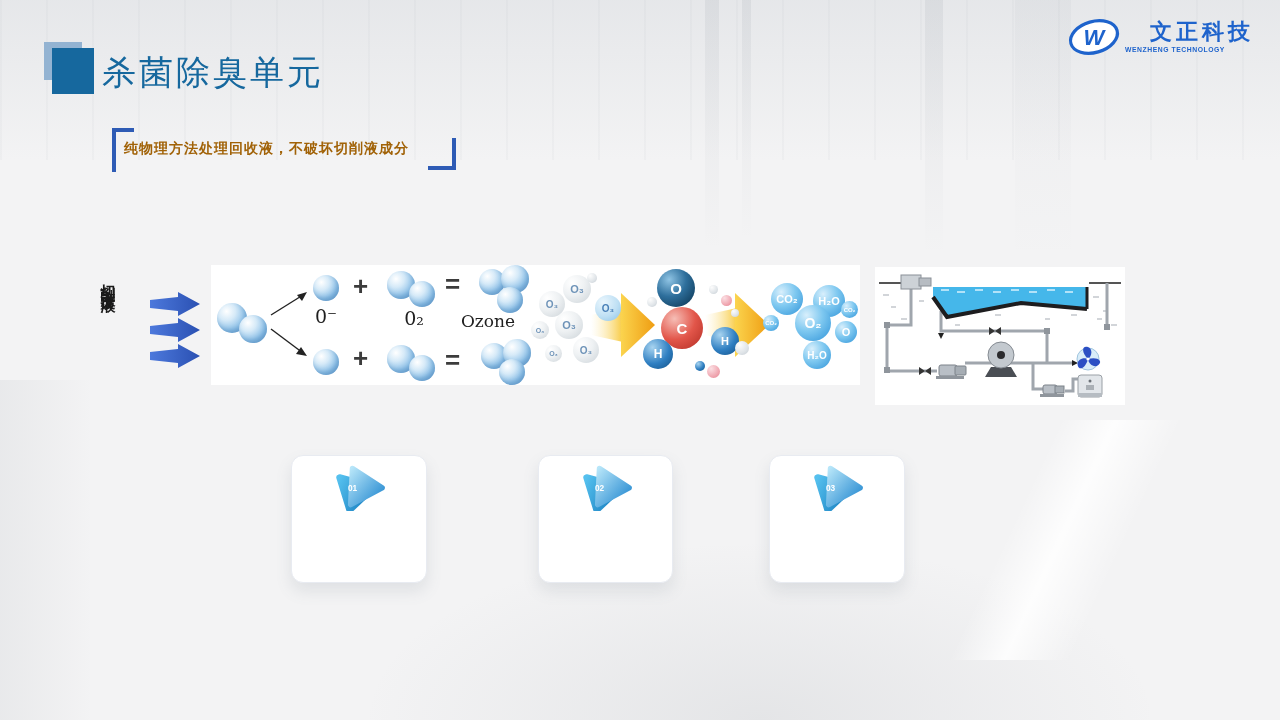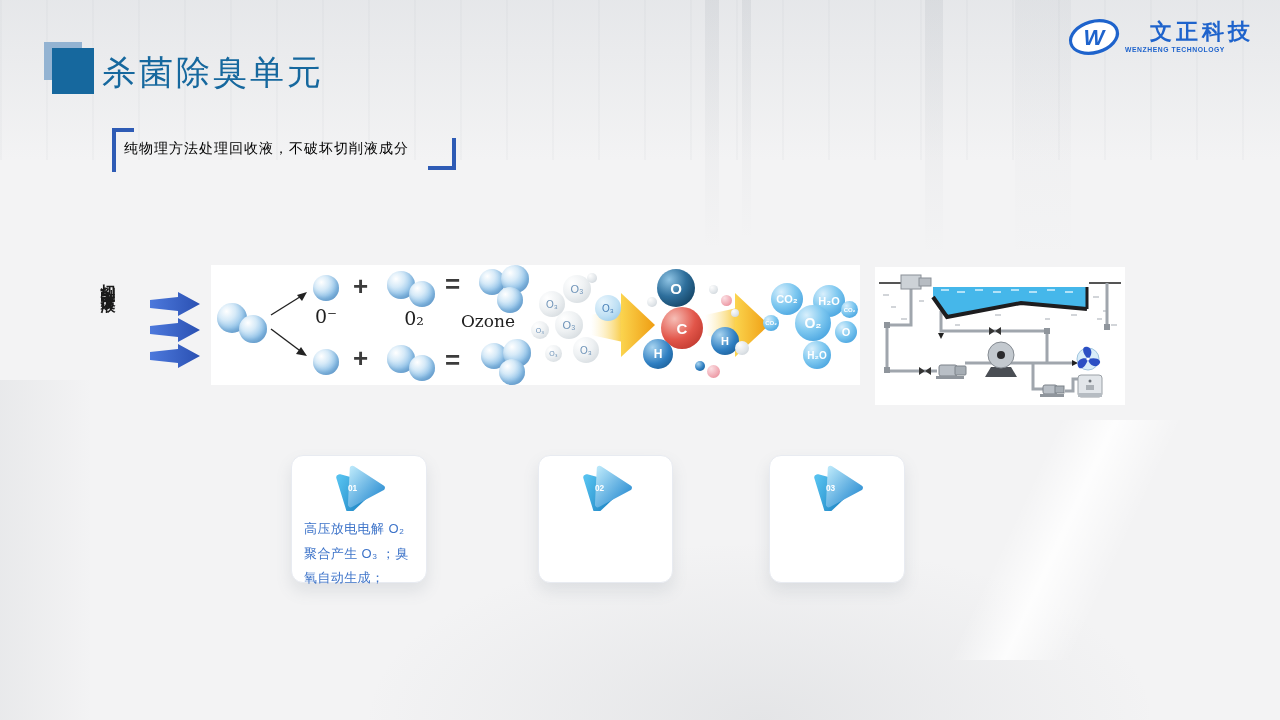--- a/index.html
+++ b/index.html
@@ -27,34 +27,34 @@
   .brand-en{font-size:6.8px;font-weight:bold;color:#1e63cc;letter-spacing:.55px;margin-top:3px;}
   
   .sq-light{left:44px;top:42px;width:38px;height:38px;background:#93b3d2;}
   .sq-dark{left:52px;top:48px;width:42px;height:46px;background:#16689e;}
   .page-title{left:102px;top:50px;font-family:"DejaVu Serif","Liberation Serif",serif;
     font-size:34px;color:#16689e;letter-spacing:3px;font-weight:500;}
   
   .sub-wrap{left:112px;top:128px;width:344px;height:42px;}
   .brk-tl{left:0;top:0;width:18px;height:40px;border-left:4px solid #2e5bb5;border-top:4px solid #2e5bb5;}
   .brk-br{right:0;bottom:0;width:24px;height:28px;border-right:4px solid #2e5bb5;border-bottom:4px solid #2e5bb5;}
-  .sub-text{left:12px;top:12px;font-size:14px;font-weight:normal;color:#000000;letter-spacing:1px;white-space:nowrap;}
+  .sub-text{left:12px;top:12px;font-size:14px;font-weight:bold;color:#a16207;letter-spacing:1px;white-space:nowrap;}
   
   .in-label{left:98px;top:272px;height:110px;writing-mode:vertical-rl;text-orientation:upright;
     font-size:15px;color:#1a1a1a;letter-spacing:3px;font-weight:bold;}
   .panel{background:#fff;}
   .rp{left:211px;top:265px;width:649px;height:120px;}
   .sp{left:875px;top:267px;width:250px;height:138px;}
   .rp-svg{position:absolute;left:0;top:0;width:649px;height:120px;}
   .sph,.gbub,.bbub,.dsph,.rsph,.hsph,.psph,.tiny{position:absolute;border-radius:50%;
     display:flex;align-items:center;justify-content:center;}
   .sph{background:radial-gradient(circle at 32% 28%, #ffffff 0%, #d6eaf8 30%, #8cc0e8 65%, #5f9bd0 100%);
     box-shadow:inset -2px -3px 4px rgba(70,120,170,.35);}
   .gbub{background:radial-gradient(circle at 32% 28%, #fff 0%, #eef1f3 45%, #ccd3d8 100%);
-    color:#6e93b8;font-weight:normal;}
+    color:#6e93b8;font-weight:bold;}
   .gbub.blue{background:radial-gradient(circle at 32% 28%, #eaf6fd 0%, #bfe0f4 55%, #8cc2e6 100%);color:#4a80b8;}
   .bbub{background:radial-gradient(circle at 32% 28%, #d8effc 0%, #7ec8f0 45%, #2f93d8 100%);
     color:#fff;font-weight:bold;}
   .dsph{background:radial-gradient(circle at 32% 28%, #8fc4e4 0%, #2e6f9c 45%, #072f4a 100%);color:#fff;font-weight:bold;}
   .rsph{background:radial-gradient(circle at 32% 28%, #f6beb6 0%, #e2564a 50%, #b22c22 100%);color:#fff;font-weight:bold;}
   .hsph{background:radial-gradient(circle at 32% 28%, #a8d4f0 0%, #2f7fc2 55%, #114f84 100%);color:#fff;font-weight:bold;}
   .psph{background:radial-gradient(circle at 32% 28%, #fbdfe3 0%, #f0a8b2 60%, #e4808e 100%);}
   .tiny{background:radial-gradient(circle at 32% 28%, #fdfdfd 0%, #dfe4e8 60%, #c2c9cf 100%);}
   .rlabel{position:absolute;font-family:"DejaVu Serif","Liberation Serif",serif;
     font-size:19px;color:#1f1f1f;text-align:center;}
@@ -270,21 +270,20 @@
     </g>
   </svg>
 </div>
 
 <div class="card" style="left:291px">
   <svg width="56" height="48" viewBox="0 0 60 52">
     <path d="M13,11 L47,30 L15,48 Z" fill="url(#gPlayBack)" stroke="url(#gPlayBack)" stroke-width="7" stroke-linejoin="round" transform="rotate(-14 30 30)"></path>
     <path d="M23,6 L55,27 L21,45 Z" fill="url(#gPlayFront)" stroke="url(#gPlayFront)" stroke-width="6" stroke-linejoin="round"></path>
     <text x="23" y="30" text-anchor="middle" font-size="9" font-weight="bold" fill="#fff">01</text>
   </svg>
-  <p class="card-text">高压放电电解 O₂ 聚合产生 O₃ ；臭氧自动生成；</p>
 </div>
 
 <div class="card" style="left:538px;width:133px">
   <svg width="56" height="48" viewBox="0 0 60 52">
     <path d="M13,11 L47,30 L15,48 Z" fill="url(#gPlayBack)" stroke="url(#gPlayBack)" stroke-width="7" stroke-linejoin="round" transform="rotate(-14 30 30)"></path>
     <path d="M23,6 L55,27 L21,45 Z" fill="url(#gPlayFront)" stroke="url(#gPlayFront)" stroke-width="6" stroke-linejoin="round"></path>
     <text x="23" y="30" text-anchor="middle" font-size="9" font-weight="bold" fill="#fff">02</text>
   </svg>
 </div>
 

